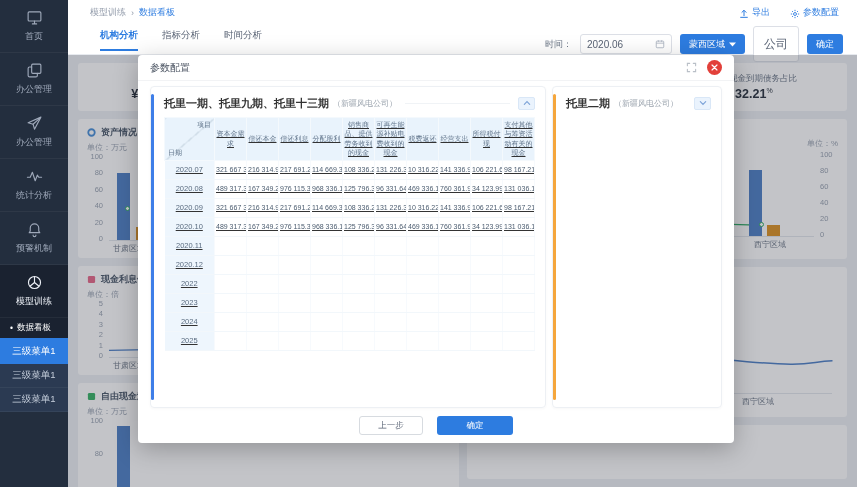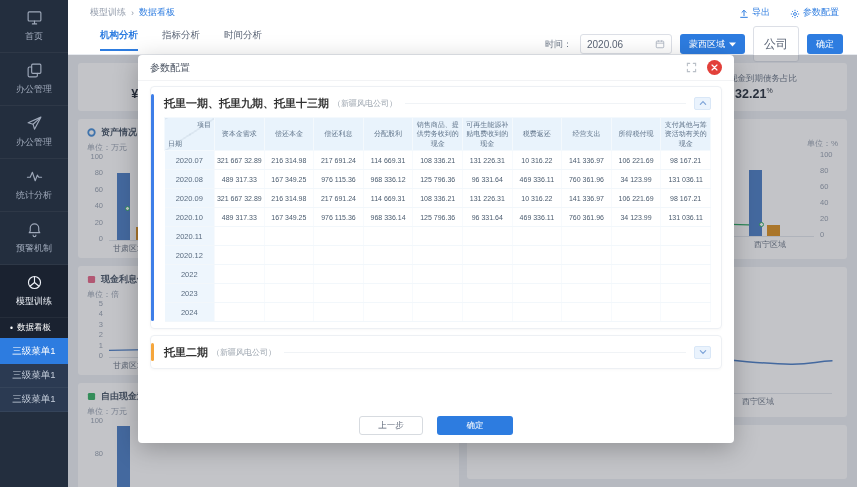--- a/index.html
+++ b/index.html
@@ -57,30 +57,30 @@
   .xlabel { font-size:8px; color:#707b8a; margin-top:2px; }
 
   
   .overlay { position:absolute; left:68px; top:55px; right:0; bottom:0; background:rgba(38,44,56,.28); z-index:7; }
   .modal { position:absolute; left:138px; top:55px; width:596px; height:388px; background:#fff; border-radius:4px; z-index:8;
            box-shadow:0 6px 24px rgba(0,0,0,.25); display:flex; flex-direction:column; }
   .m-head { height:26px; display:flex; align-items:center; padding:0 12px; border-bottom:1px solid #f2f3f5; }
   .m-title { font-size:10px; color:#4c5563; }
   .m-icons { margin-left:auto; display:flex; align-items:center; gap:10px; }
   .close-btn { width:15px; height:15px; border-radius:50%; background:#e2403a; color:#fff; display:flex; align-items:center; justify-content:center; cursor:pointer; }
-  .m-body { flex:1; padding:5px 12px 4px; display:flex; flex-direction:column; gap:6px; overflow:hidden; }
+  .m-body { flex:1; padding:5px 12px 4px; display:flex; gap:6px; overflow:hidden; }
   .sec { border:1px solid #edf0f4; border-radius:4px; position:relative; padding:6px 10px 6px 13px; box-shadow:0 1px 3px rgba(0,0,0,.03); }
   .sec .accent { position:absolute; left:0; top:7px; bottom:7px; width:3px; border-radius:2px; }
   .sec-row { display:flex; align-items:center; height:20px; }
   .sec-title { font-size:11px; font-weight:bold; color:#333; white-space:nowrap; }
   .sec-co { font-size:8px; color:#9aa3ad; margin-left:4px; white-space:nowrap; }
   .sec-line { flex:1; height:1px; background:#f0f3f6; margin:0 8px; }
   .chev { width:17px; height:13px; background:#eaf3fd; border:1px solid #d9e7f7; border-radius:2px; display:flex; align-items:center; justify-content:center; cursor:pointer; flex:none; }
 
-  table.ptable { width:100%; border-collapse:collapse; table-layout:fixed; margin-top:4px; }
+  table.ptable { width:100%; border-collapse:collapse; table-layout:fixed; margin-top:4px;text-decoration:underline; }
   .ptable th { background:#e9f3fc; font-weight:normal; font-size:7px; color:#60748a; padding:2px 1px; line-height:1.35; border:1px solid #f4f9fd; height:26px; }
   .ptable td { font-size:7px; color:#4a5b6e; text-align:center; height:19px; padding:0 1px; white-space:nowrap; overflow:hidden;
                border-bottom:1px solid #f2f7fb; border-right:1px solid #f7fafd; }
   .ptable td.date { background:#eef6fd; color:#5a6c80; font-size:7.5px; }
   th.corner { position:relative; background-color:#e9f3fc;
     background-image:linear-gradient(to bottom right, transparent 49.2%, #ccd9e5 49.2%, #ccd9e5 50.8%, transparent 50.8%); }
   th.corner .c-top { position:absolute; top:2px; right:3px; }
   th.corner .c-bot { position:absolute; bottom:2px; left:3px; }
 
   .m-foot { display:flex; justify-content:center; gap:14px; padding:4px 0 8px; }
@@ -504,20 +504,33 @@
               <td></td>
               <td></td>
               <td></td>
               <td></td>
               <td></td>
               <td></td>
               <td></td>
               <td></td>
               <td></td>
             </tr>
+            <tr>
+              <td class="date">2025</td>
+              <td></td>
+              <td></td>
+              <td></td>
+              <td></td>
+              <td></td>
+              <td></td>
+              <td></td>
+              <td></td>
+              <td></td>
+              <td></td>
+            </tr>
           </tbody>
       </table>
     </div>
 
     <div class="sec">
       <i class="accent" style="background: rgb(245, 166, 60);"></i>
       <div class="sec-row">
         <span class="sec-title">托里二期</span>
         <span class="sec-co">（新疆风电公司）</span>
         <span class="sec-line"></span>

